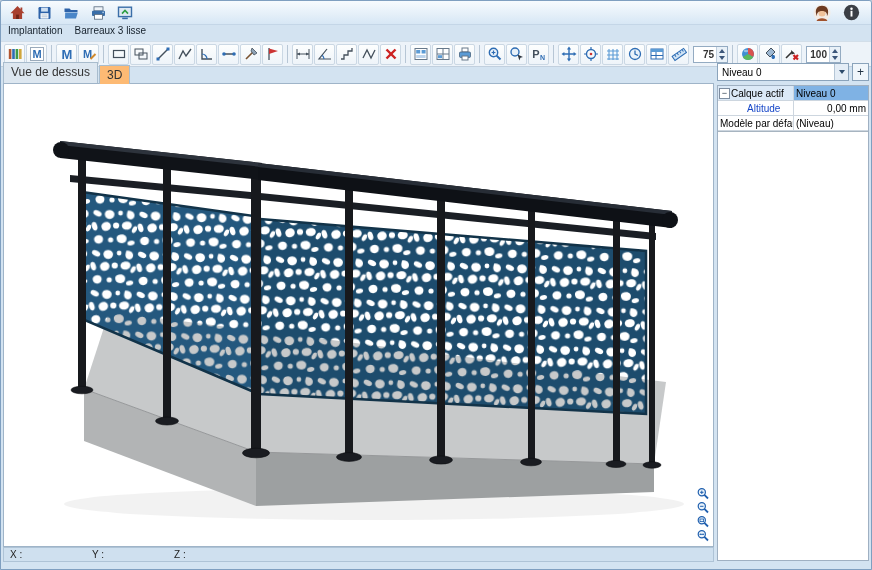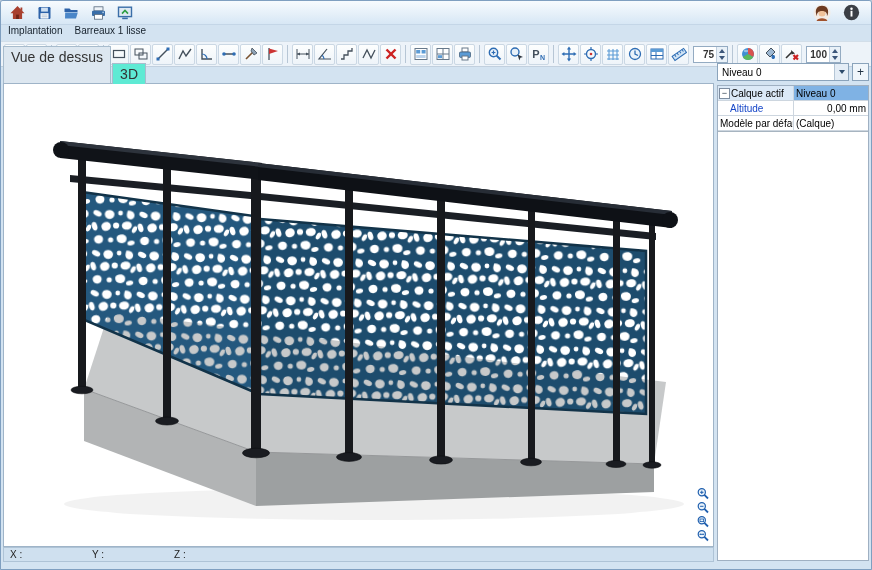--- a/index.html
+++ b/index.html
@@ -32,23 +32,23 @@
     border:1px solid #94abc2;margin-left:3px;}
   .spin-val{width:22px;font-size:10px;text-align:right;padding:2px 2px 0 0;color:#333;font-weight:bold;}
   .spin-arrows{display:flex;flex-direction:column;width:11px;border-left:1px solid #c0cedc;}
   .spin-arrows i{flex:1;position:relative;display:block;background:#e9f1f8;}
   .spin-arrows i.up::after,.spin-arrows i.dn::after{content:"";position:absolute;left:2px;top:2px;
     border-left:3px solid transparent;border-right:3px solid transparent;}
   .spin-arrows i.up::after{border-bottom:4px solid #3c567a;}
   .spin-arrows i.dn::after{border-top:4px solid #3c567a;}
   
   .view-tabs{position:absolute;left:2px;top:66px;height:16px;display:flex;align-items:flex-end;gap:1px;z-index:3;}
-  .vtab{font-size:14px;padding:2px 7px 18px;background:#dde7f0;border:1px solid #a8bccd;
+  .vtab{font-size:12px;padding:2px 7px 4px;background:#dde7f0;border:1px solid #a8bccd;
     border-bottom:none;color:#333;cursor:pointer;}
-  .vtab.active{background:#5eead4;padding-bottom:2px;margin-bottom:-1px;}
+  .vtab.active{background:#fdba74;padding-bottom:2px;margin-bottom:-1px;}
   
   .canvas{position:absolute;left:2px;top:82px;width:711px;height:464px;background:#fff;
     border:1px solid #9fb4c8;}
   .canvas svg.scene{position:absolute;left:0;top:0;}
   .zoom-stack{position:absolute;right:3px;bottom:4px;display:flex;flex-direction:column;gap:1px;z-index:2;}
   .zbtn{width:15px;height:13px;border:none;background:transparent;padding:0;cursor:pointer;}
   
   .statusbar{position:absolute;left:2px;top:546px;width:711px;height:15px;background:#cfe0ef;
     border:1px solid #aec3d6;font-size:10px;color:#222;}
   .statusbar span{position:absolute;top:1px;}
@@ -67,21 +67,21 @@
   .panel-body{position:absolute;top:22px;left:0;right:0;height:476px;background:#fff;
     border:1px solid #9fb0c2;}
   .prop-table{border-bottom:1px solid #a7b4c0;}
   .prow{display:flex;height:15px;border-bottom:1px solid #cdd6df;background:#fff;
     font-size:10px;align-items:stretch;}
   .prow:last-child{border-bottom:1px solid #cdd6df;}
   .pcell-label{width:75px;display:flex;align-items:center;overflow:hidden;white-space:nowrap;}
   .pcell-value{flex:1;border-left:1px solid #cdd6df;display:flex;align-items:center;
     padding:0 2px;overflow:hidden;white-space:nowrap;}
   .bold{font-weight:normal;}
-  .lab-blue{color:#1546c8;padding-left:12px;}
+  .lab-blue{color:#1546c8;padding-left:29px;}
   .pad2{padding-left:2px;}
   .val-hl{background:#7fb2e4;}
   .lab-hl{background:#dbe9f7;}
   .right-al{justify-content:flex-end;}
   .collapse-box{width:11px;height:11px;border:1px solid #7d8da0;background:#fff;margin:0 1px 0 1px;
     font-size:9px;line-height:9px;text-align:center;align-self:center;cursor:pointer;color:#234;}
   .tbl-gap{height:7px;background:#fff;}
   .sel-table{border-top:1px solid #a7b4c0;}
 </style>
 </head>
@@ -143,21 +143,21 @@
           <circle cx="8" cy="8" r="7.2" fill="#3b3f46"></circle>
           <circle cx="8" cy="4.4" r="1.15" fill="#ffffff"></circle>
           <rect x="7.1" y="6.4" width="1.8" height="5.4" fill="#ffffff"></rect>
         </svg>
       </button>
     </div>
   </div>
 
   <div class="menubar">
     <span class="menu-item">Implantation</span>
-    <span class="menu-item">Barreaux 1 lisse</span>
+    <span class="menu-item">Barreaux 3 lisse</span>
   </div>
 
   <div class="toolbar">
     <div class="tgroup">
       <button class="icon-btn">
         <svg width="16" height="16" viewBox="0 0 16 16">
           <rect x="1.8" y="3" width="2.6" height="10" fill="#b35732"></rect>
             <rect x="5.2" y="3" width="2.6" height="10" fill="#2e6db4"></rect>
           <rect x="8.6" y="3" width="2.6" height="10" fill="#3f9b49"></rect>
             <rect x="12" y="3" width="2.6" height="10" fill="#d0a63c"></rect>
@@ -562,20 +562,20 @@
             <span class="bold">Calque actif</span>
           </span>
           <span class="pcell-value val-hl">Niveau 0</span>
         </div>
         <div class="prow">
           <span class="pcell-label lab-blue">Altitude</span>
           <span class="pcell-value right-al">0,00 mm</span>
         </div>
         <div class="prow">
           <span class="pcell-label bold pad2">Modèle par défaut</span>
-          <span class="pcell-value">(Calque)</span>
+          <span class="pcell-value">(Niveau)</span>
         </div>
       </div>
       <div class="tbl-gap"></div>
     </div>
   </div>
 
 </div>
 
 </body></html>

